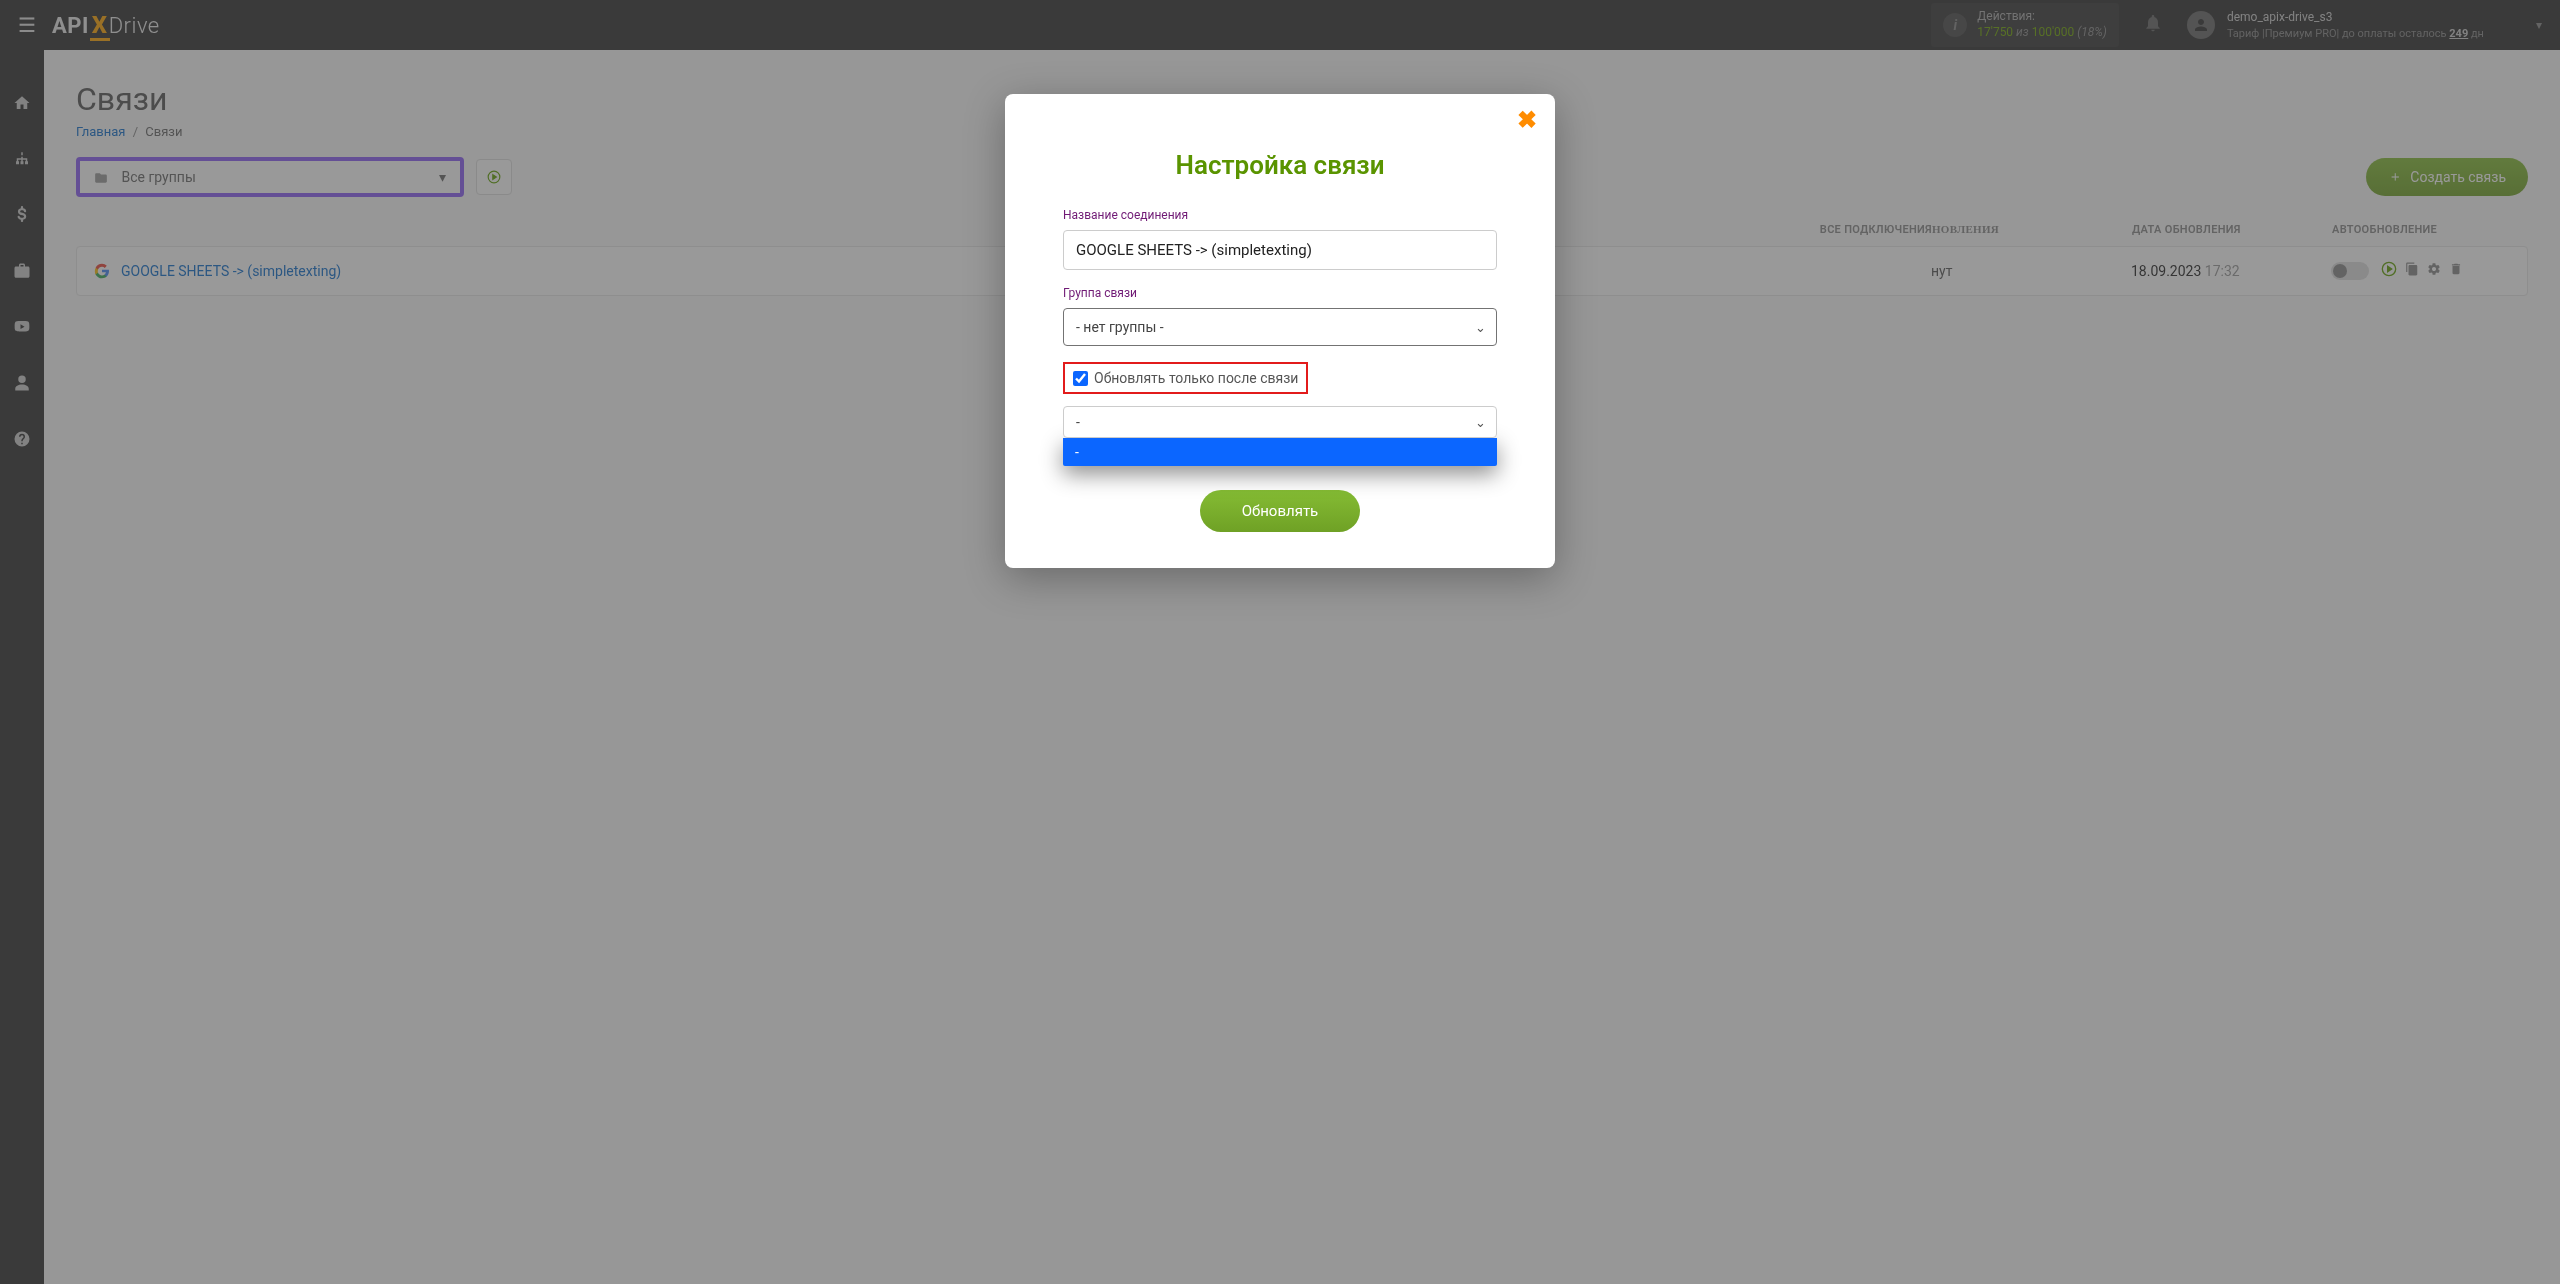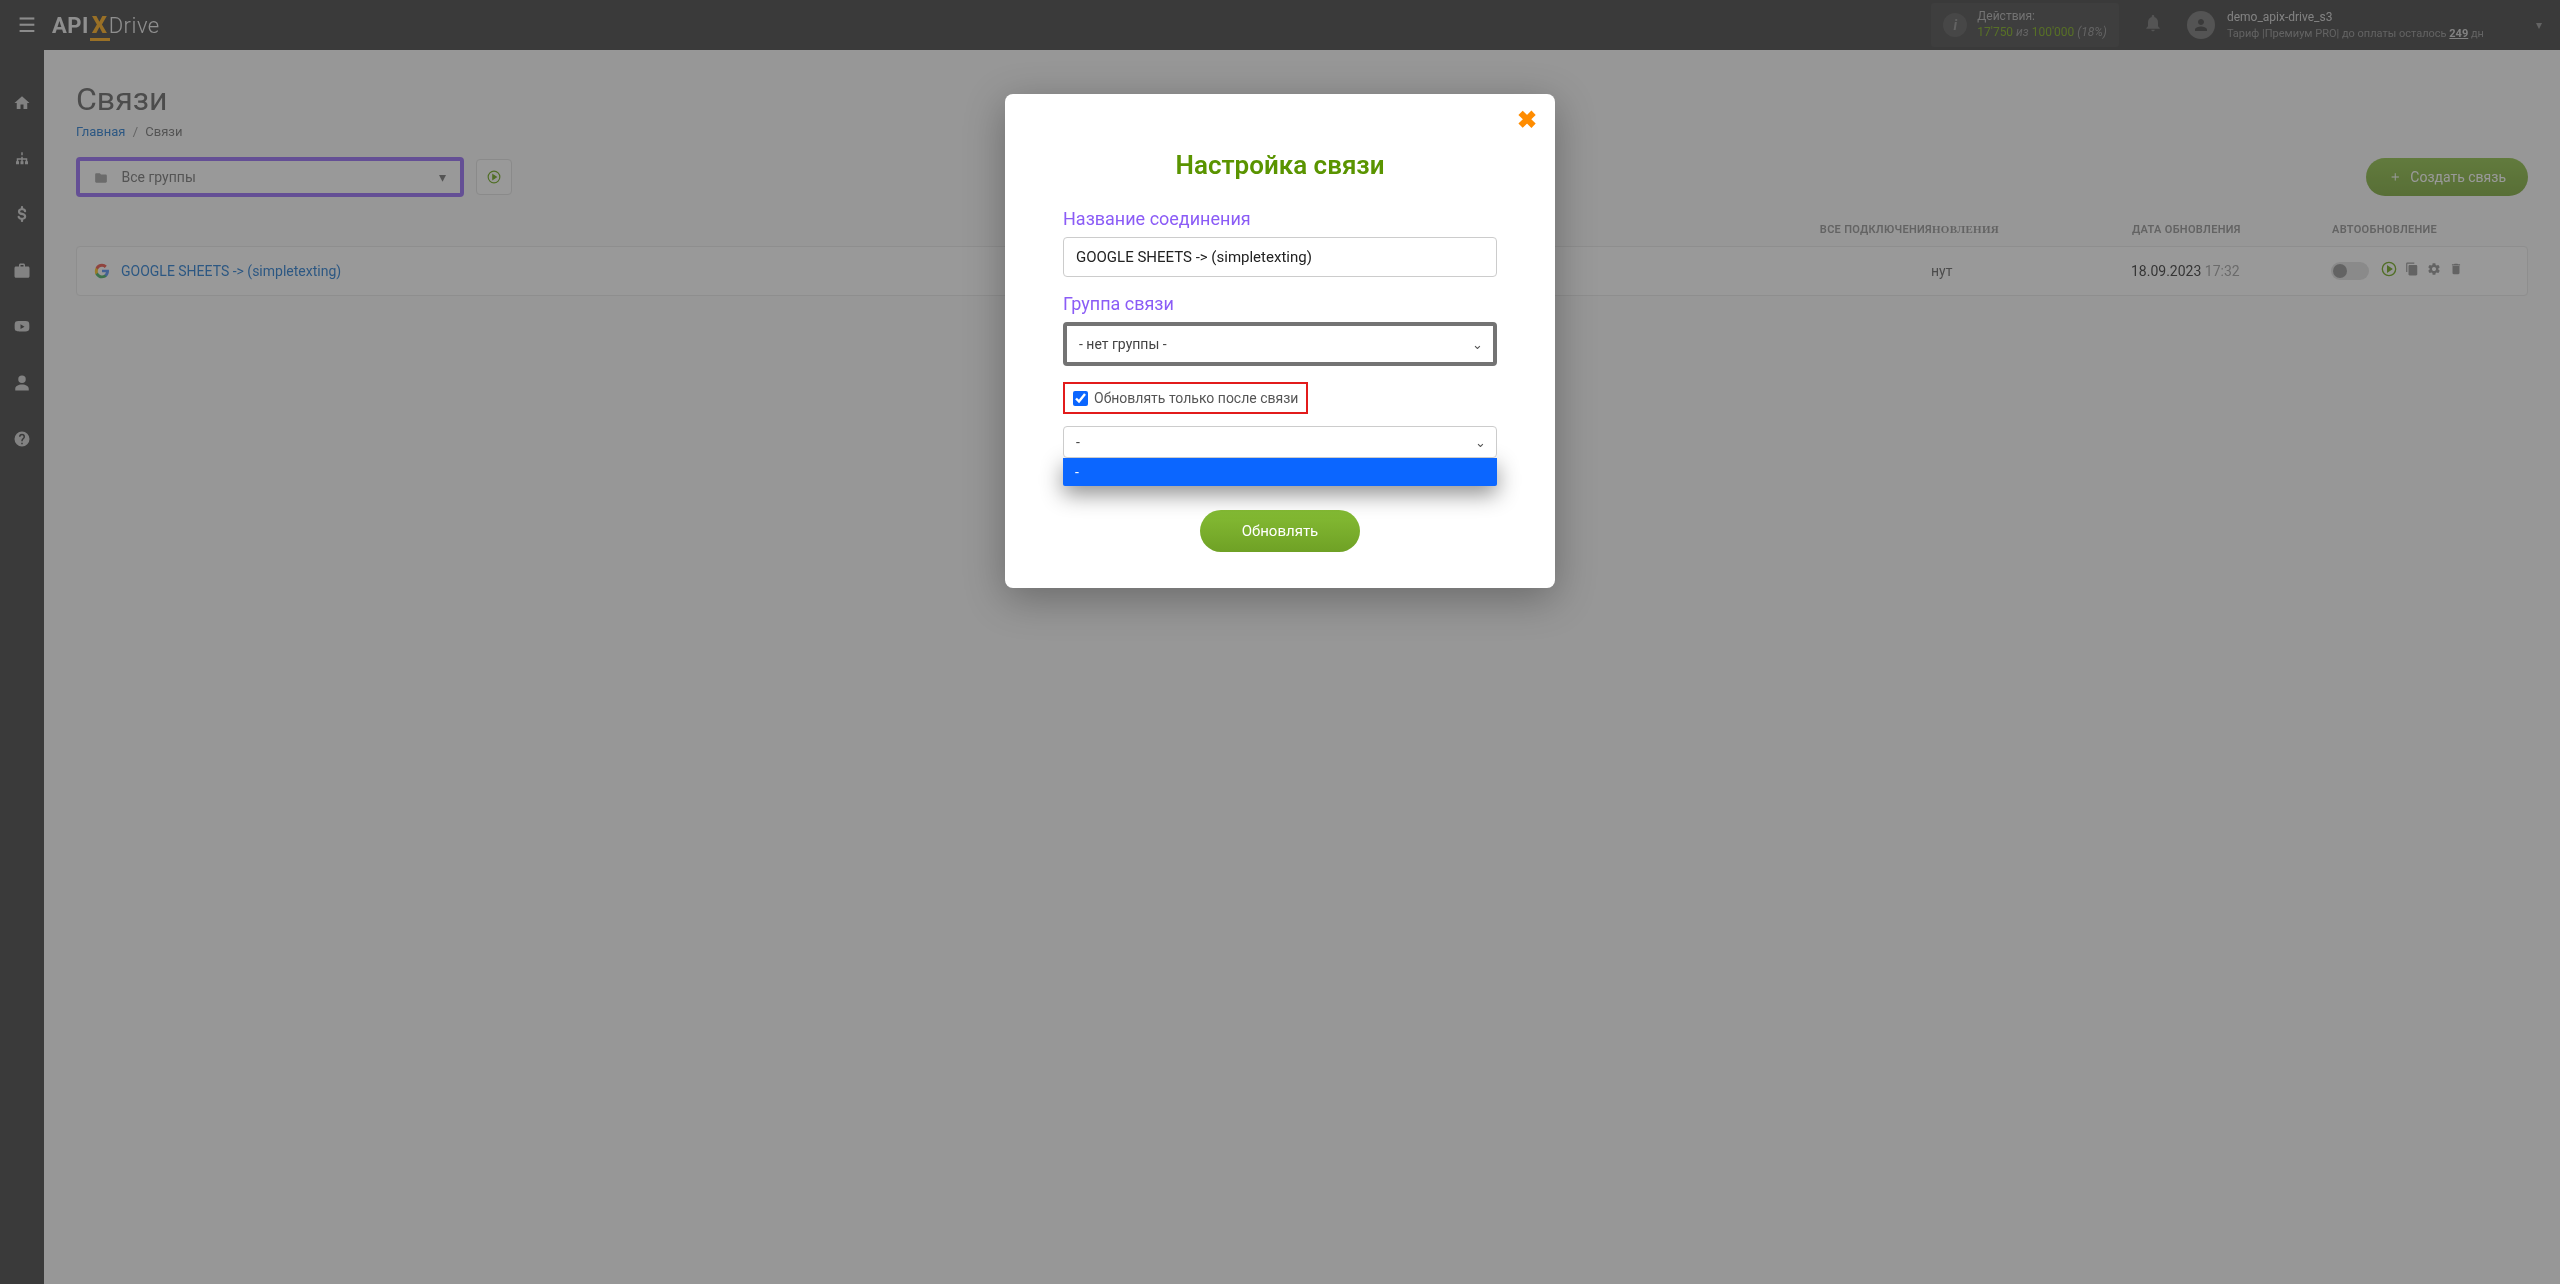--- a/index.html
+++ b/index.html
@@ -171,28 +171,28 @@
     .modal-close {
       position: absolute; top: 14px; right: 18px;
       color: #ff8c00; font-size: 24px; font-weight: bold; cursor: pointer;
       line-height: 1;
     }
     .modal-title {
       text-align: center; font-size: 26px; color: #5a9400; font-weight: 600;
       margin-top: 32px; margin-bottom: 28px;
     }
     .form-group { margin-bottom: 16px; }
-    .form-label { font-size: 18px; color: #8b5cf6; display: block; margin-bottom: 8px; }
+    .form-label { font-size: 12px; color: #701a75; display: block; margin-bottom: 8px; }
     .text-input {
       width: 100%; padding: 10px 12px; border: 1px solid #ccc;
       border-radius: 4px; font-size: 15px; color: #222;
     }
     .select-wrap {
       position: relative;
-      width: 100%; border: 4px solid #737373; border-radius: 4px;
+      width: 100%; border: 1px solid #737373; border-radius: 4px;
       background: #fff;
     }
     .select-wrap .select-value {
       padding: 10px 12px; font-size: 14px; color: #444;
     }
     .select-wrap .select-caret {
       position: absolute; right: 10px; top: 50%; transform: translateY(-50%);
       font-size: 13px; color: #555;
     }
     .checkbox-area {

